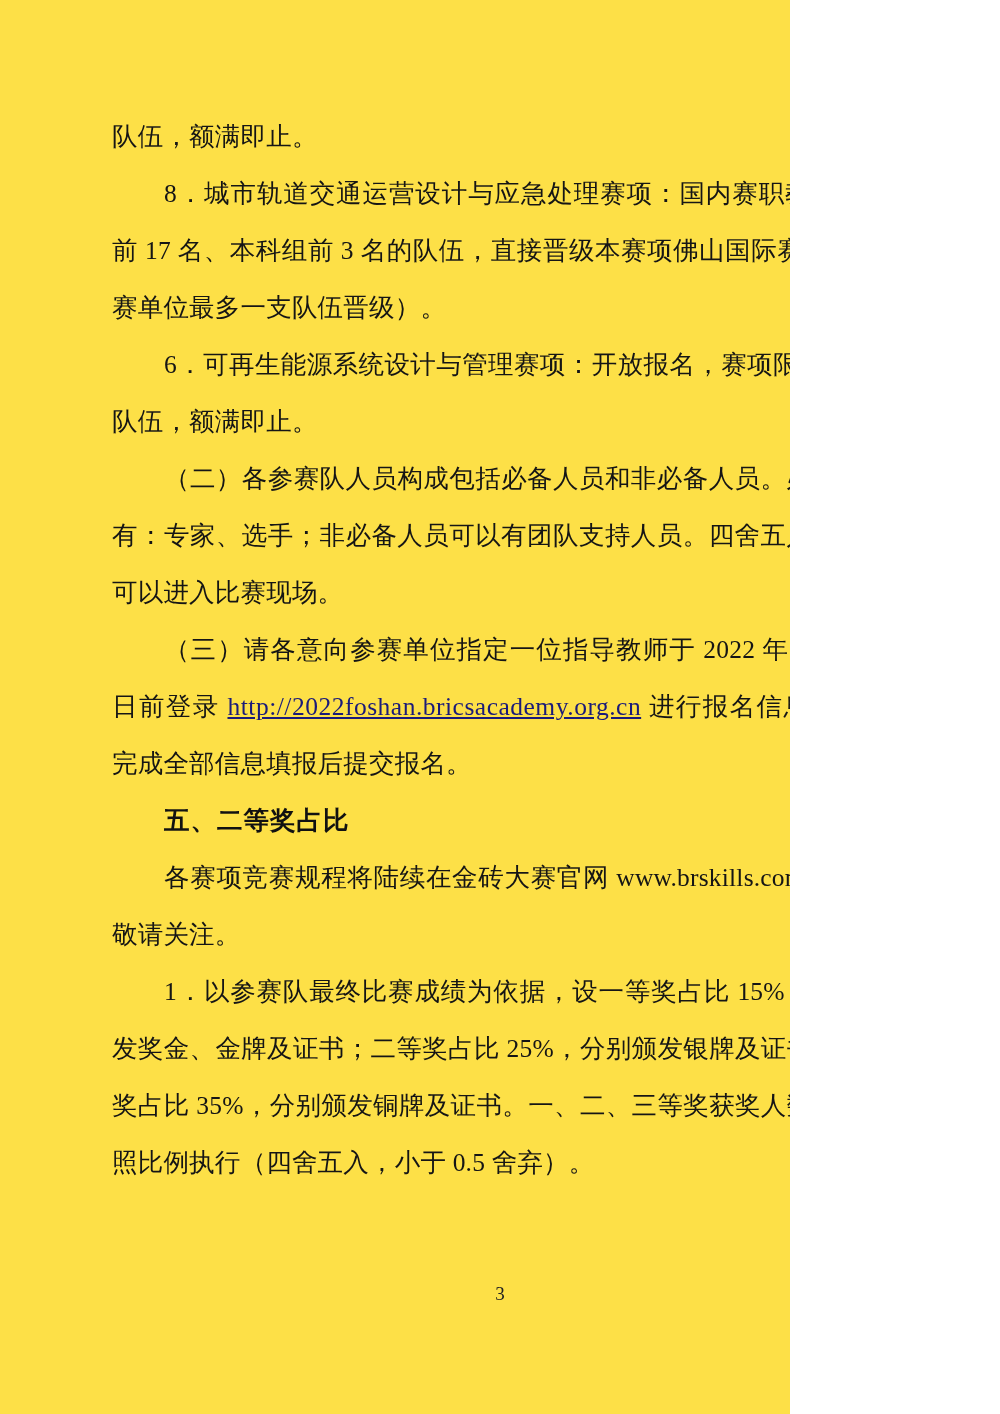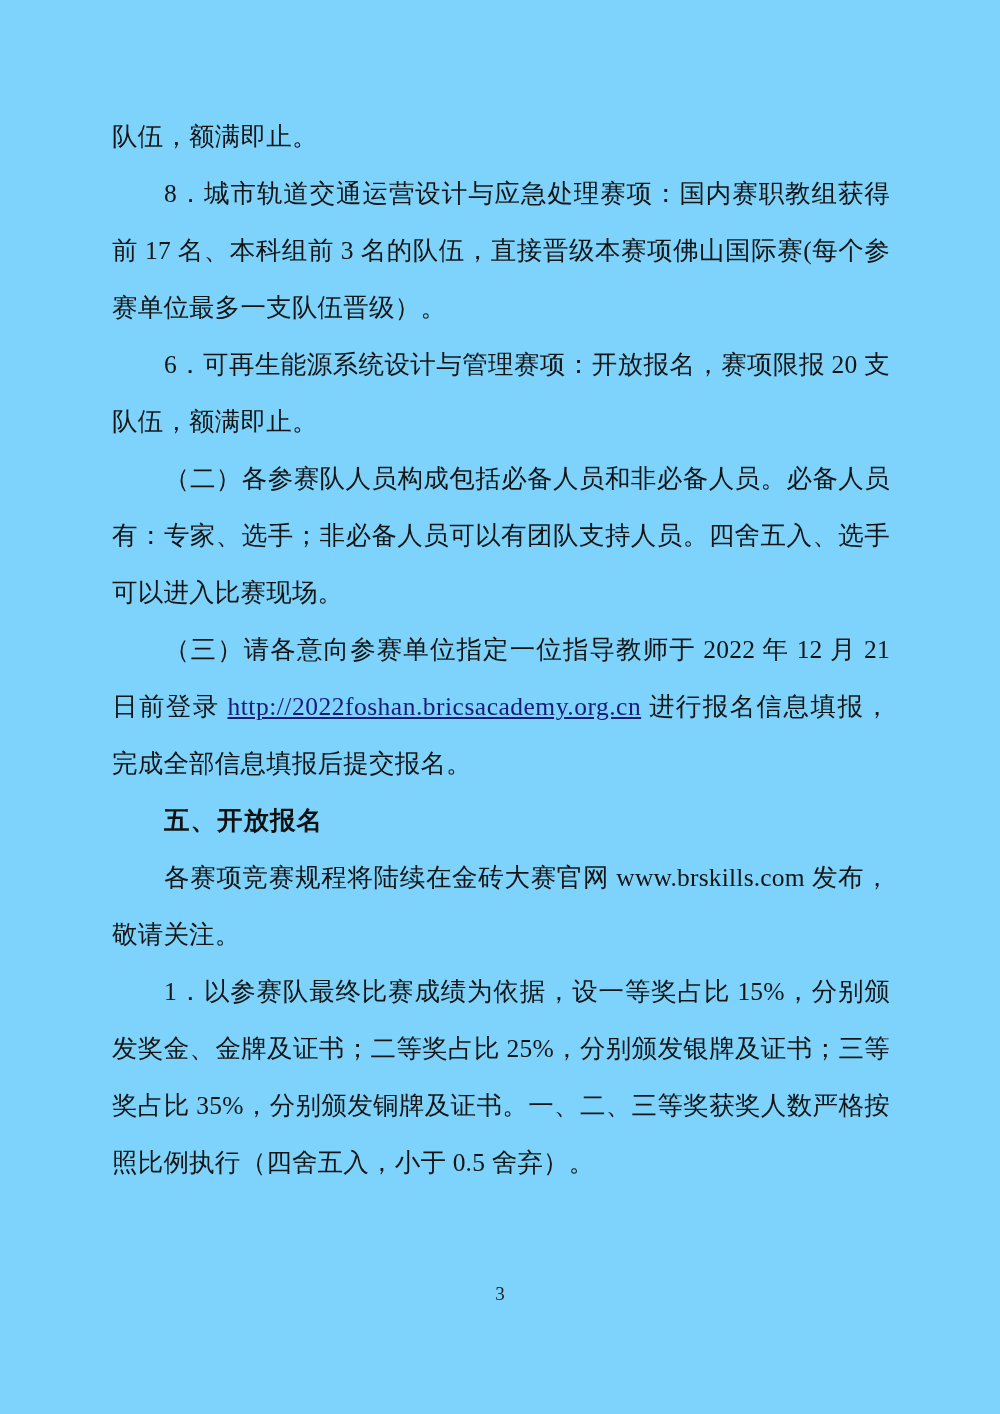--- a/index.html
+++ b/index.html
@@ -10,23 +10,23 @@
   body {
     width: 1000px;
     height: 1414px;
     position: relative;
     font-family: "Liberation Serif", serif;
     color: #1a1a1a;
   }
   .page {
     position: absolute;
     left: 0; top: 0;
-    width: 1000px;
+    width: 790px;
     height: 1414px;
-    background: #7dd3fc;
+    background: #fde047;
     overflow: hidden;
   }
   .content {
     position: absolute;
     left: 112px;
     top: 108px;
     width: 778px;
   }
   .para {
     font-size: 25.5px;
@@ -79,21 +79,21 @@
     <p class="para indent">8．城市轨道交通运营设计与应急处理赛项：国内赛职教组获得前 17 名、本科组前 3 名的队伍，直接晋级本赛项佛山国际赛(每个参赛单位最多一支队伍晋级）。</p>
 
 
     <p class="para indent">6．可再生能源系统设计与管理赛项：开放报名，赛项限报 20 支队伍，额满即止。</p>
 
 
     <p class="para indent">（二）各参赛队人员构成包括必备人员和非必备人员。必备人员有：专家、选手；非必备人员可以有团队支持人员。四舍五入、选手可以进入比赛现场。</p>
 
     <p class="para indent"><span>（三）请各意向参赛单位指定一位指导教师于 2022 年 12 月 21 日前登录 </span><a class="link" href="#">http://2022foshan.bricsacademy.org.cn</a><span> 进行报名信息填报，完成全部信息填报后提交报名。</span></p>
 
-    <h2 class="heading">五、开放报名</h2>
+    <h2 class="heading">五、二等奖占比</h2>
 
     <p class="para indent">各赛项竞赛规程将陆续在金砖大赛官网 www.brskills.com 发布，敬请关注。</p>
 
 
     <p class="para indent">1．以参赛队最终比赛成绩为依据，设一等奖占比 15%，分别颁发奖金、金牌及证书；二等奖占比 25%，分别颁发银牌及证书；三等奖占比 35%，分别颁发铜牌及证书。一、二、三等奖获奖人数严格按照比例执行（四舍五入，小于 0.5 舍弃）。</p>
 
   </div>
 
   <div class="page-number">3</div>
 </div>

